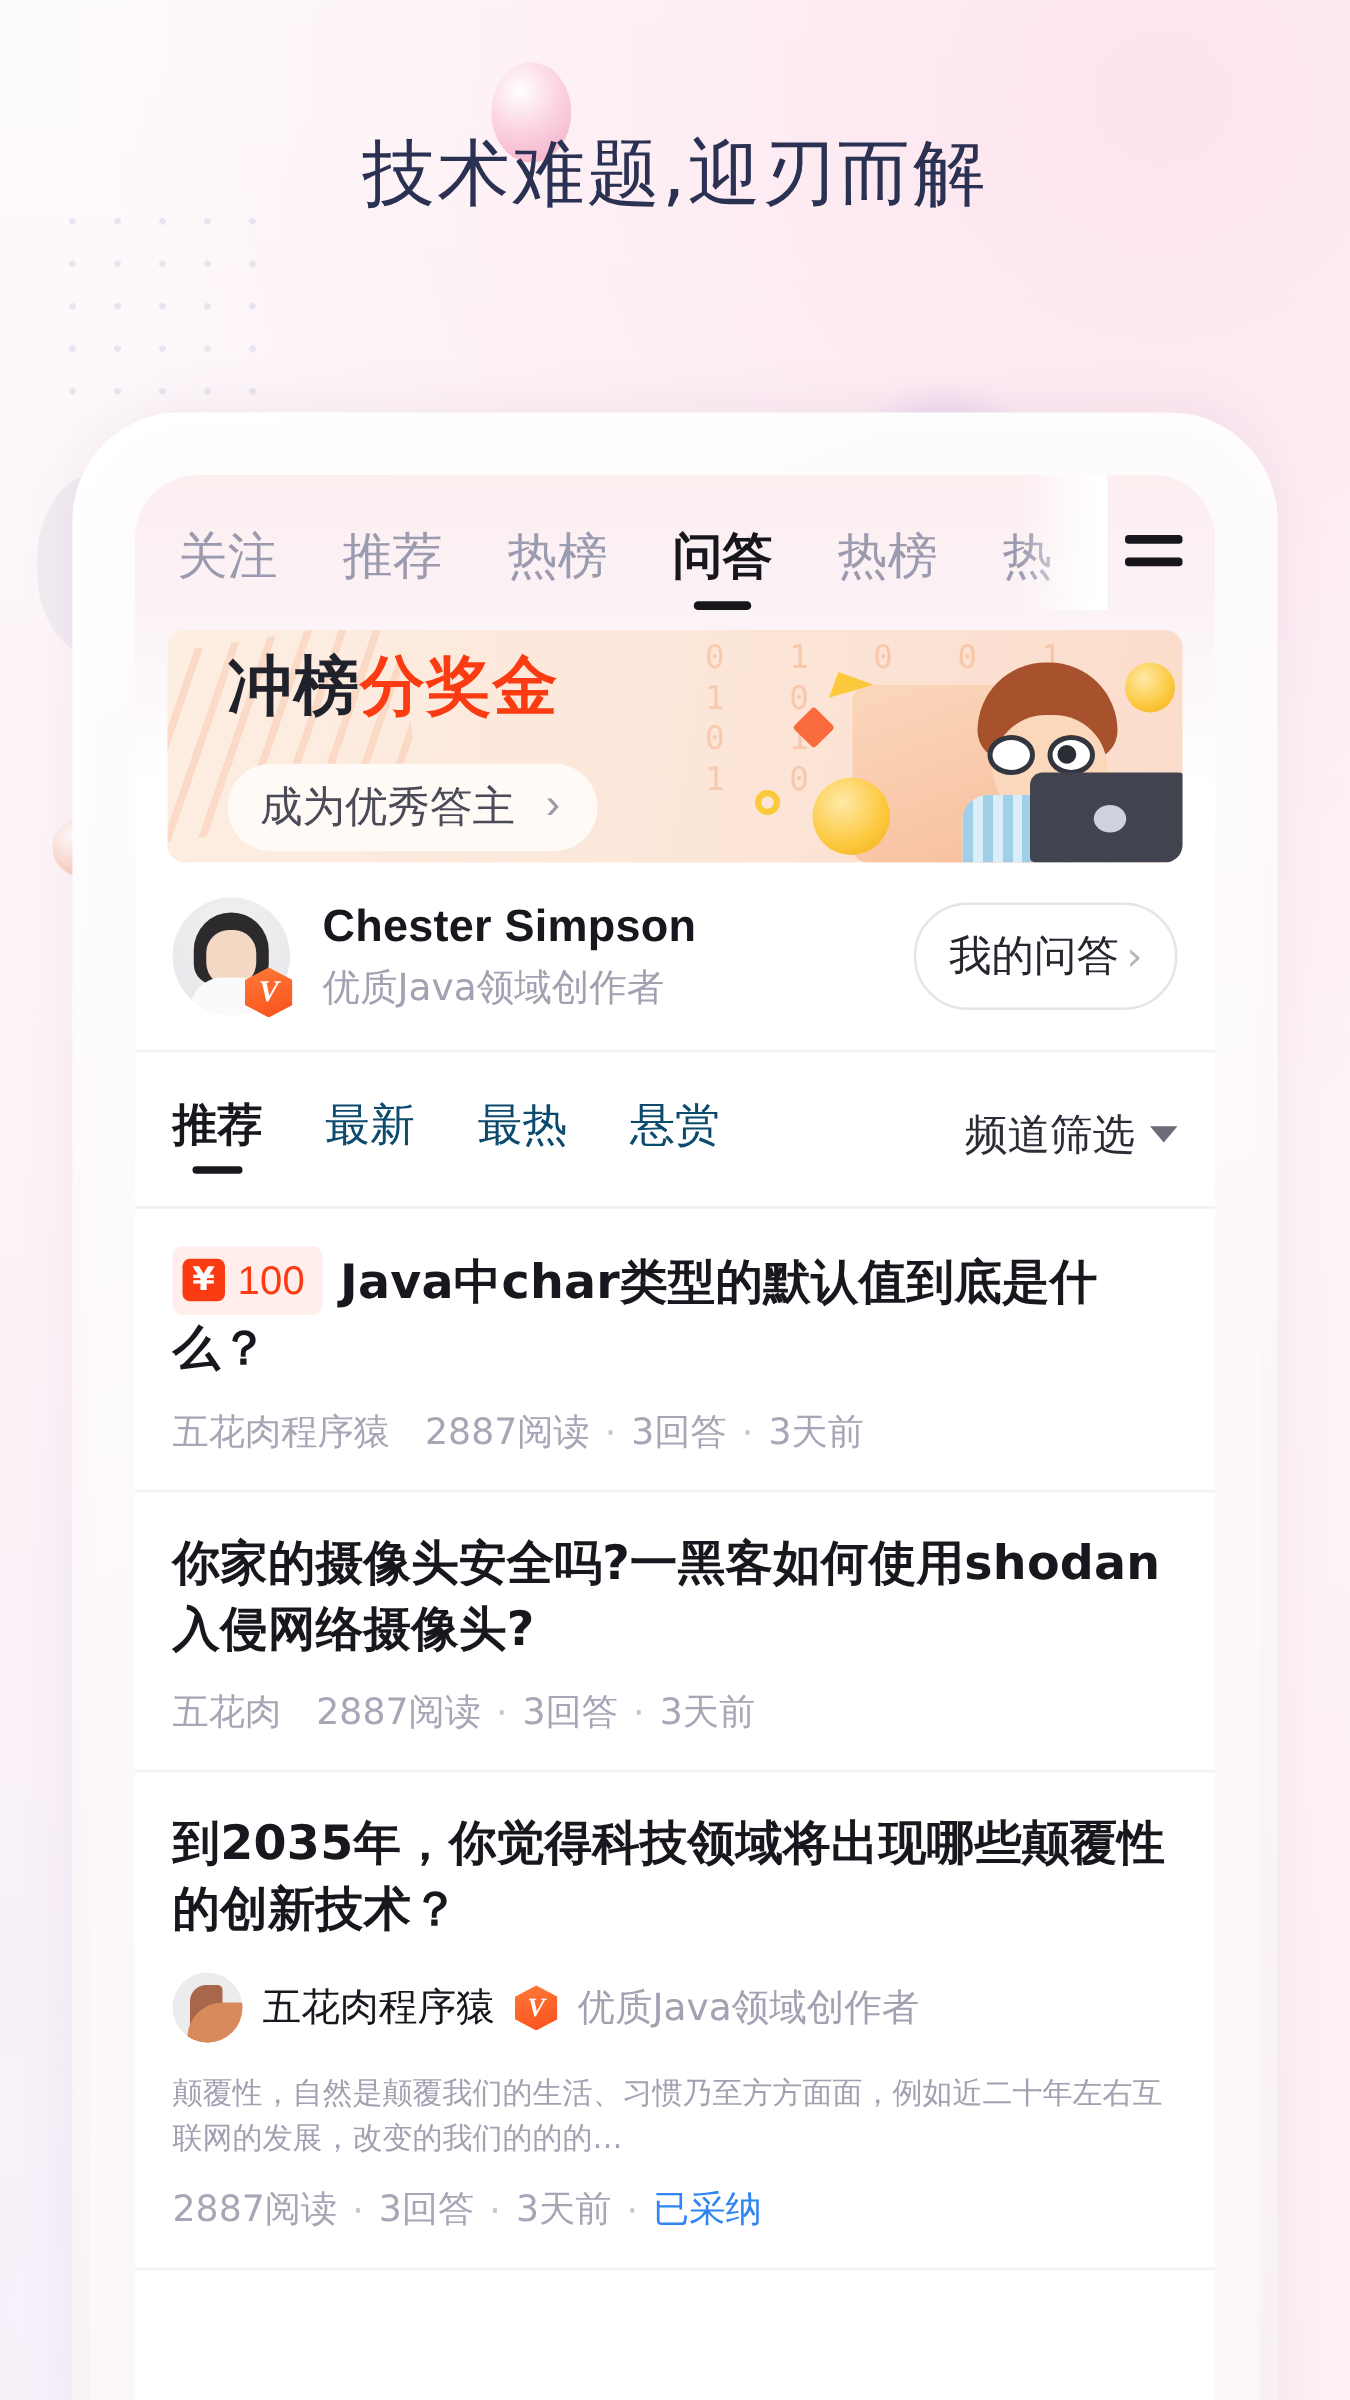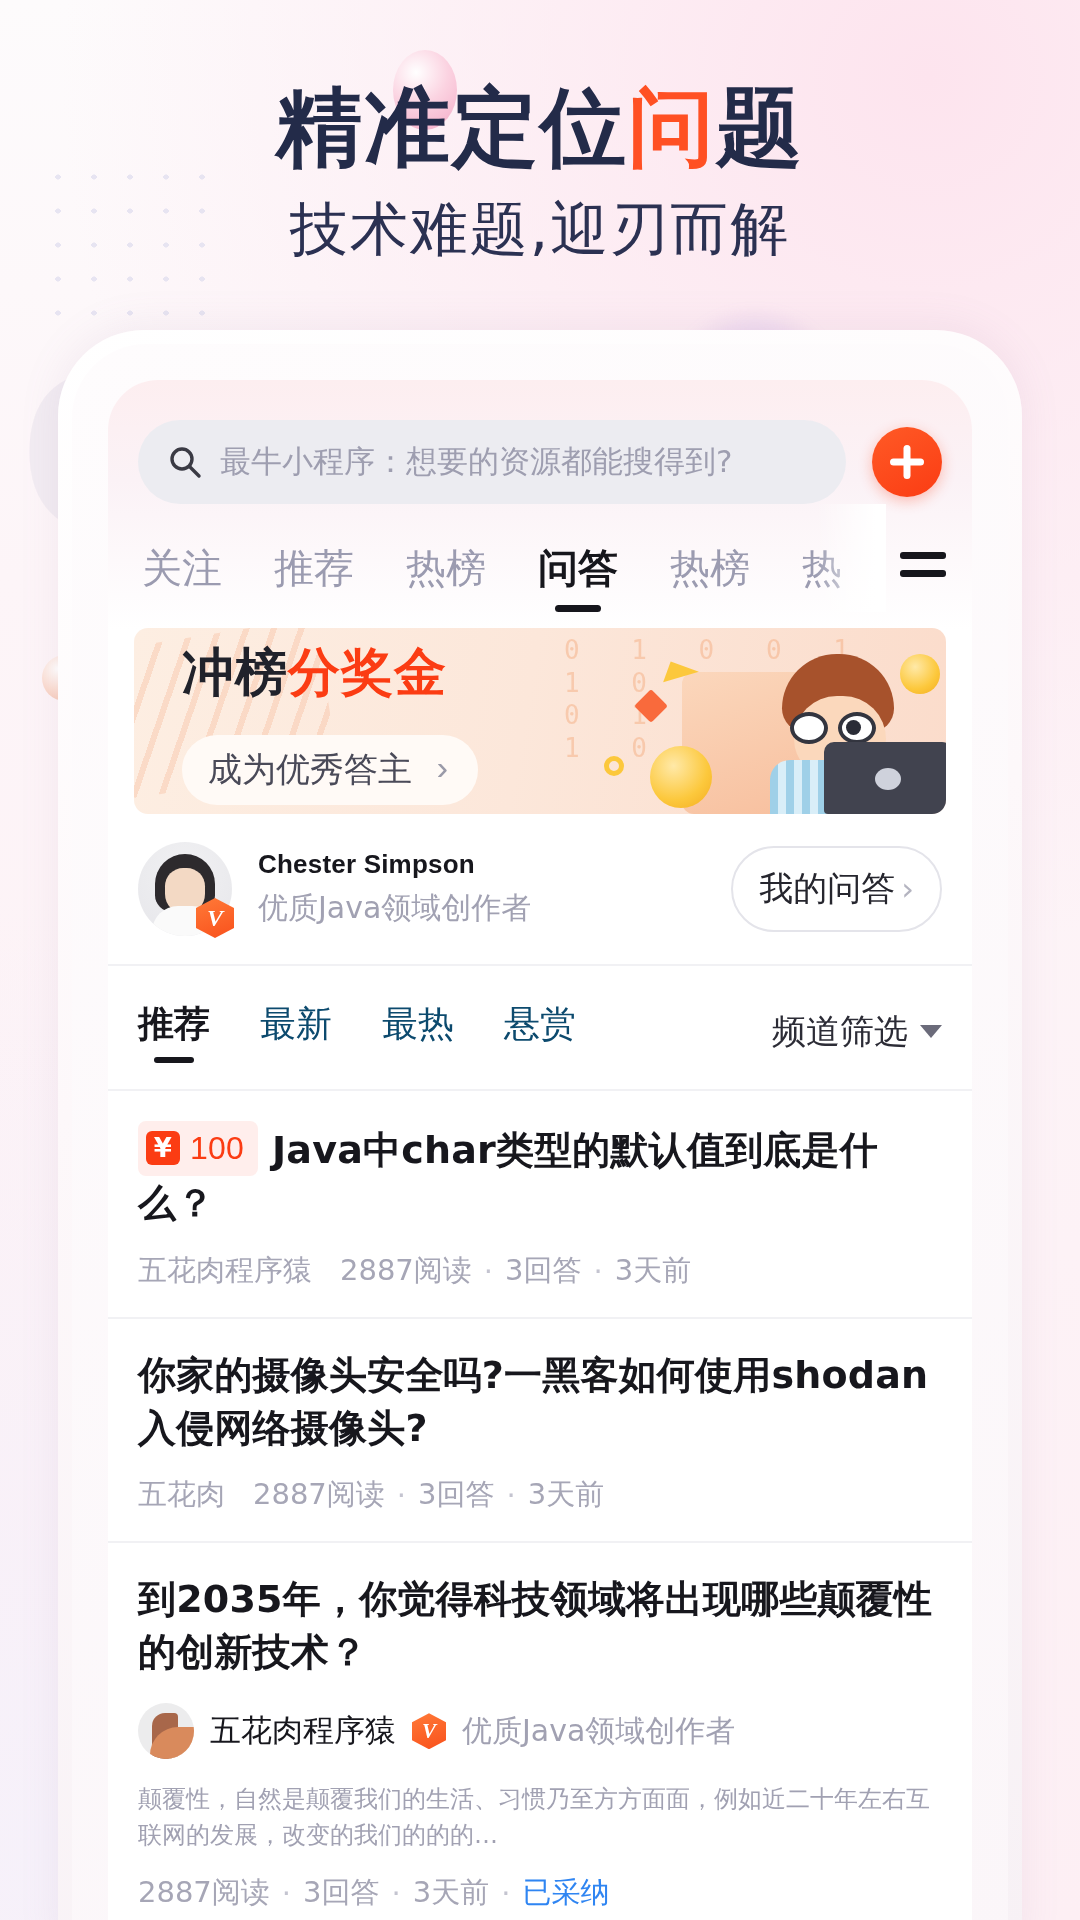--- a/index.html
+++ b/index.html
@@ -306,21 +306,21 @@
     width: 38px; height: 40px;
     background: linear-gradient(160deg, #ff7a38 0%, #f9511c 100%);
     clip-path: polygon(50% 0, 100% 25%, 100% 75%, 50% 100%, 0 75%, 0 25%);
     display: flex; align-items: center; justify-content: center;
     color: #fff; font-size: 24px; font-weight: 700; font-style: italic;
     font-family: "Liberation Serif", serif;
   }
   .v-badge.small { width: 34px; height: 36px; font-size: 21px; position: static; }
   .creator-info { flex: 1; }
   .creator-name {
-    font-size: 26px; color: #17171d; font-weight: 700; letter-spacing: .2px;
+    font-size: 36px; color: #17171d; font-weight: 700; letter-spacing: .2px;
     font-family: "Liberation Sans", sans-serif;
   }
   .creator-sub {
     margin-top: 8px; font-size: 30px; color: #a1a1b2;
     font-family: "DejaVu Sans", "Liberation Sans", sans-serif;
   }
   .my-qa-btn {
     display: inline-flex; align-items: center; gap: 6px;
     border: 2px solid #e4e4ea; border-radius: 44px;
     padding: 18px 26px; font-size: 34px; color: #26262e;
@@ -411,39 +411,28 @@
 <body>
 
 <div class="bg-wash"></div>
 <div class="ghost-letters">CSD</div>
 <div class="dot-grid"></div>
 <div class="bubble-pink"></div>
 <div class="bubble-small"></div>
 <div class="glow-violet"></div>
 
 <div class="headline">
-  <h1><span>精准定位</span><span class="accent">问</span><span>题</span></h1>
   <h2>技术难题,迎刃而解</h2>
 </div>
 
 <div class="phone-outer">
   <div class="phone-mid">
     <div class="phone-screen">
       <div class="screen-tint"></div>
 
-      <div class="search-row">
-        <div class="search-box">
-          <svg class="search-icon" viewBox="0 0 34 34">
-            <circle cx="14" cy="14" r="10"></circle>
-            <line x1="21.5" y1="21.5" x2="31" y2="31" stroke-linecap="round"></line>
-          </svg>
-          <span class="search-ph">最牛小程序：想要的资源都能搜得到?</span>
-        </div>
-        <div class="plus-btn"></div>
-      </div>
 
       <div class="main-tabs">
         <div class="mtab">关注</div>
         <div class="mtab">推荐</div>
         <div class="mtab">热榜</div>
         <div class="mtab active">问答</div>
         <div class="mtab">热榜</div>
         <div class="mtab">热</div>
         <div class="tabs-fade"></div>
         <div class="menu-btn">

